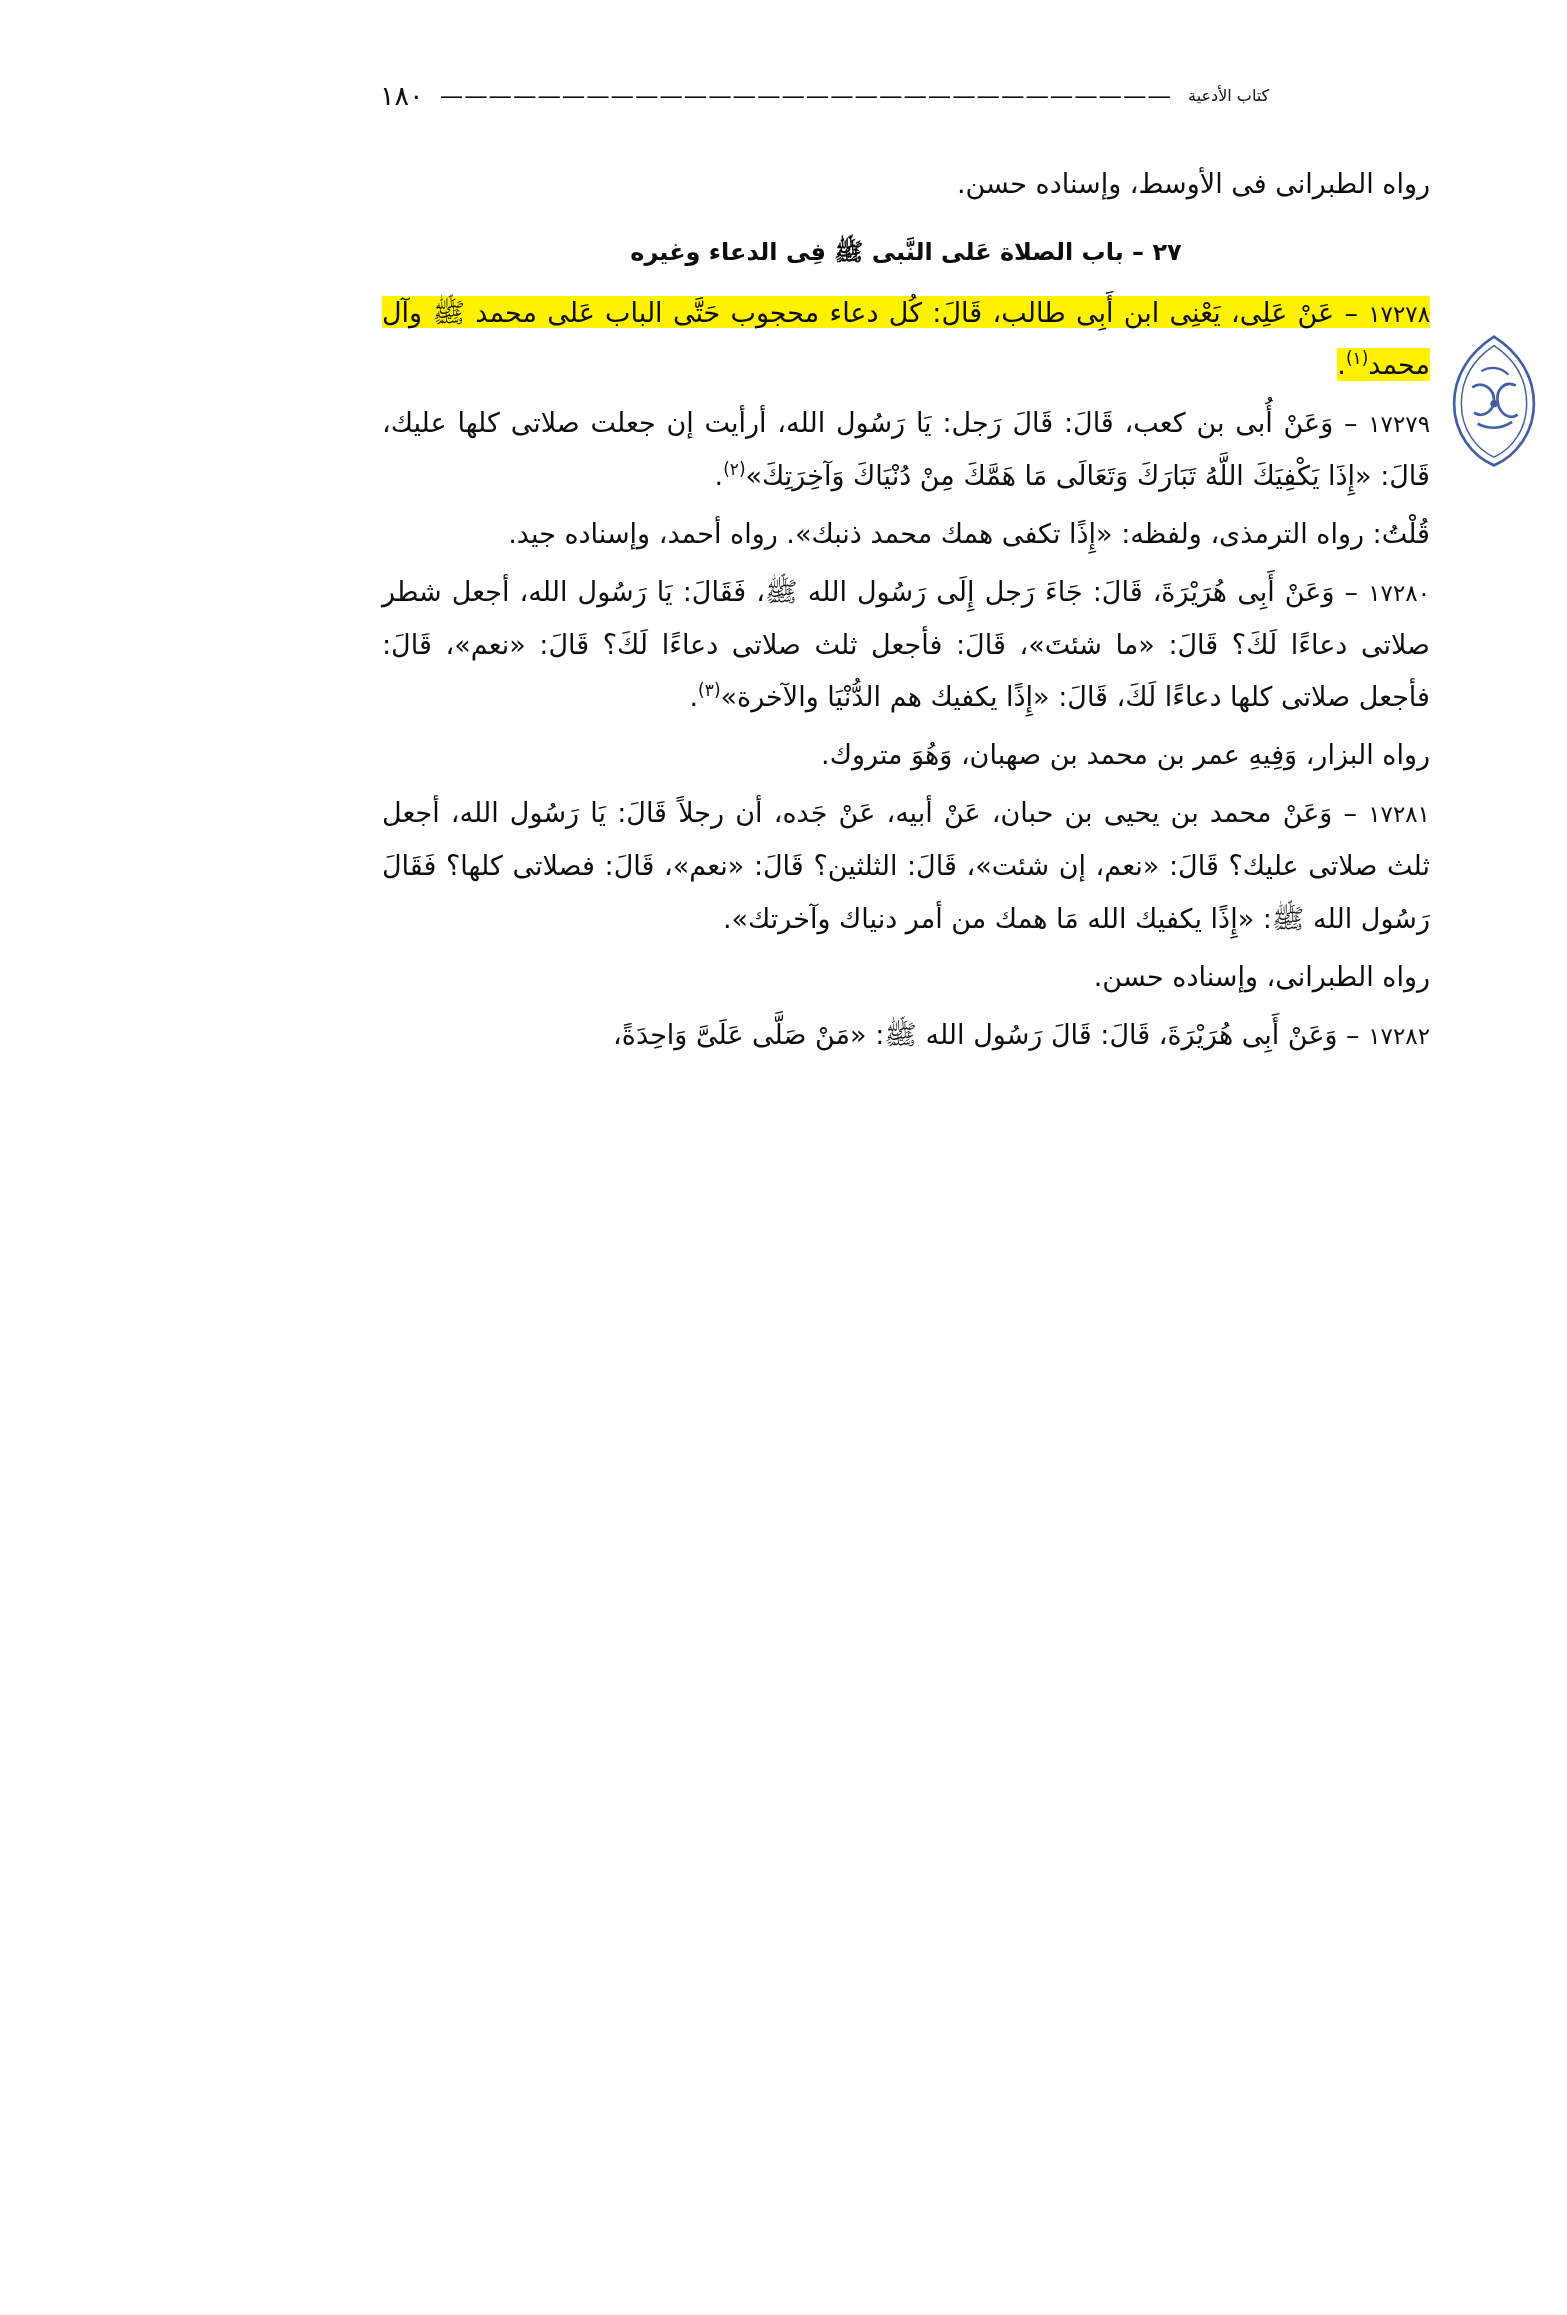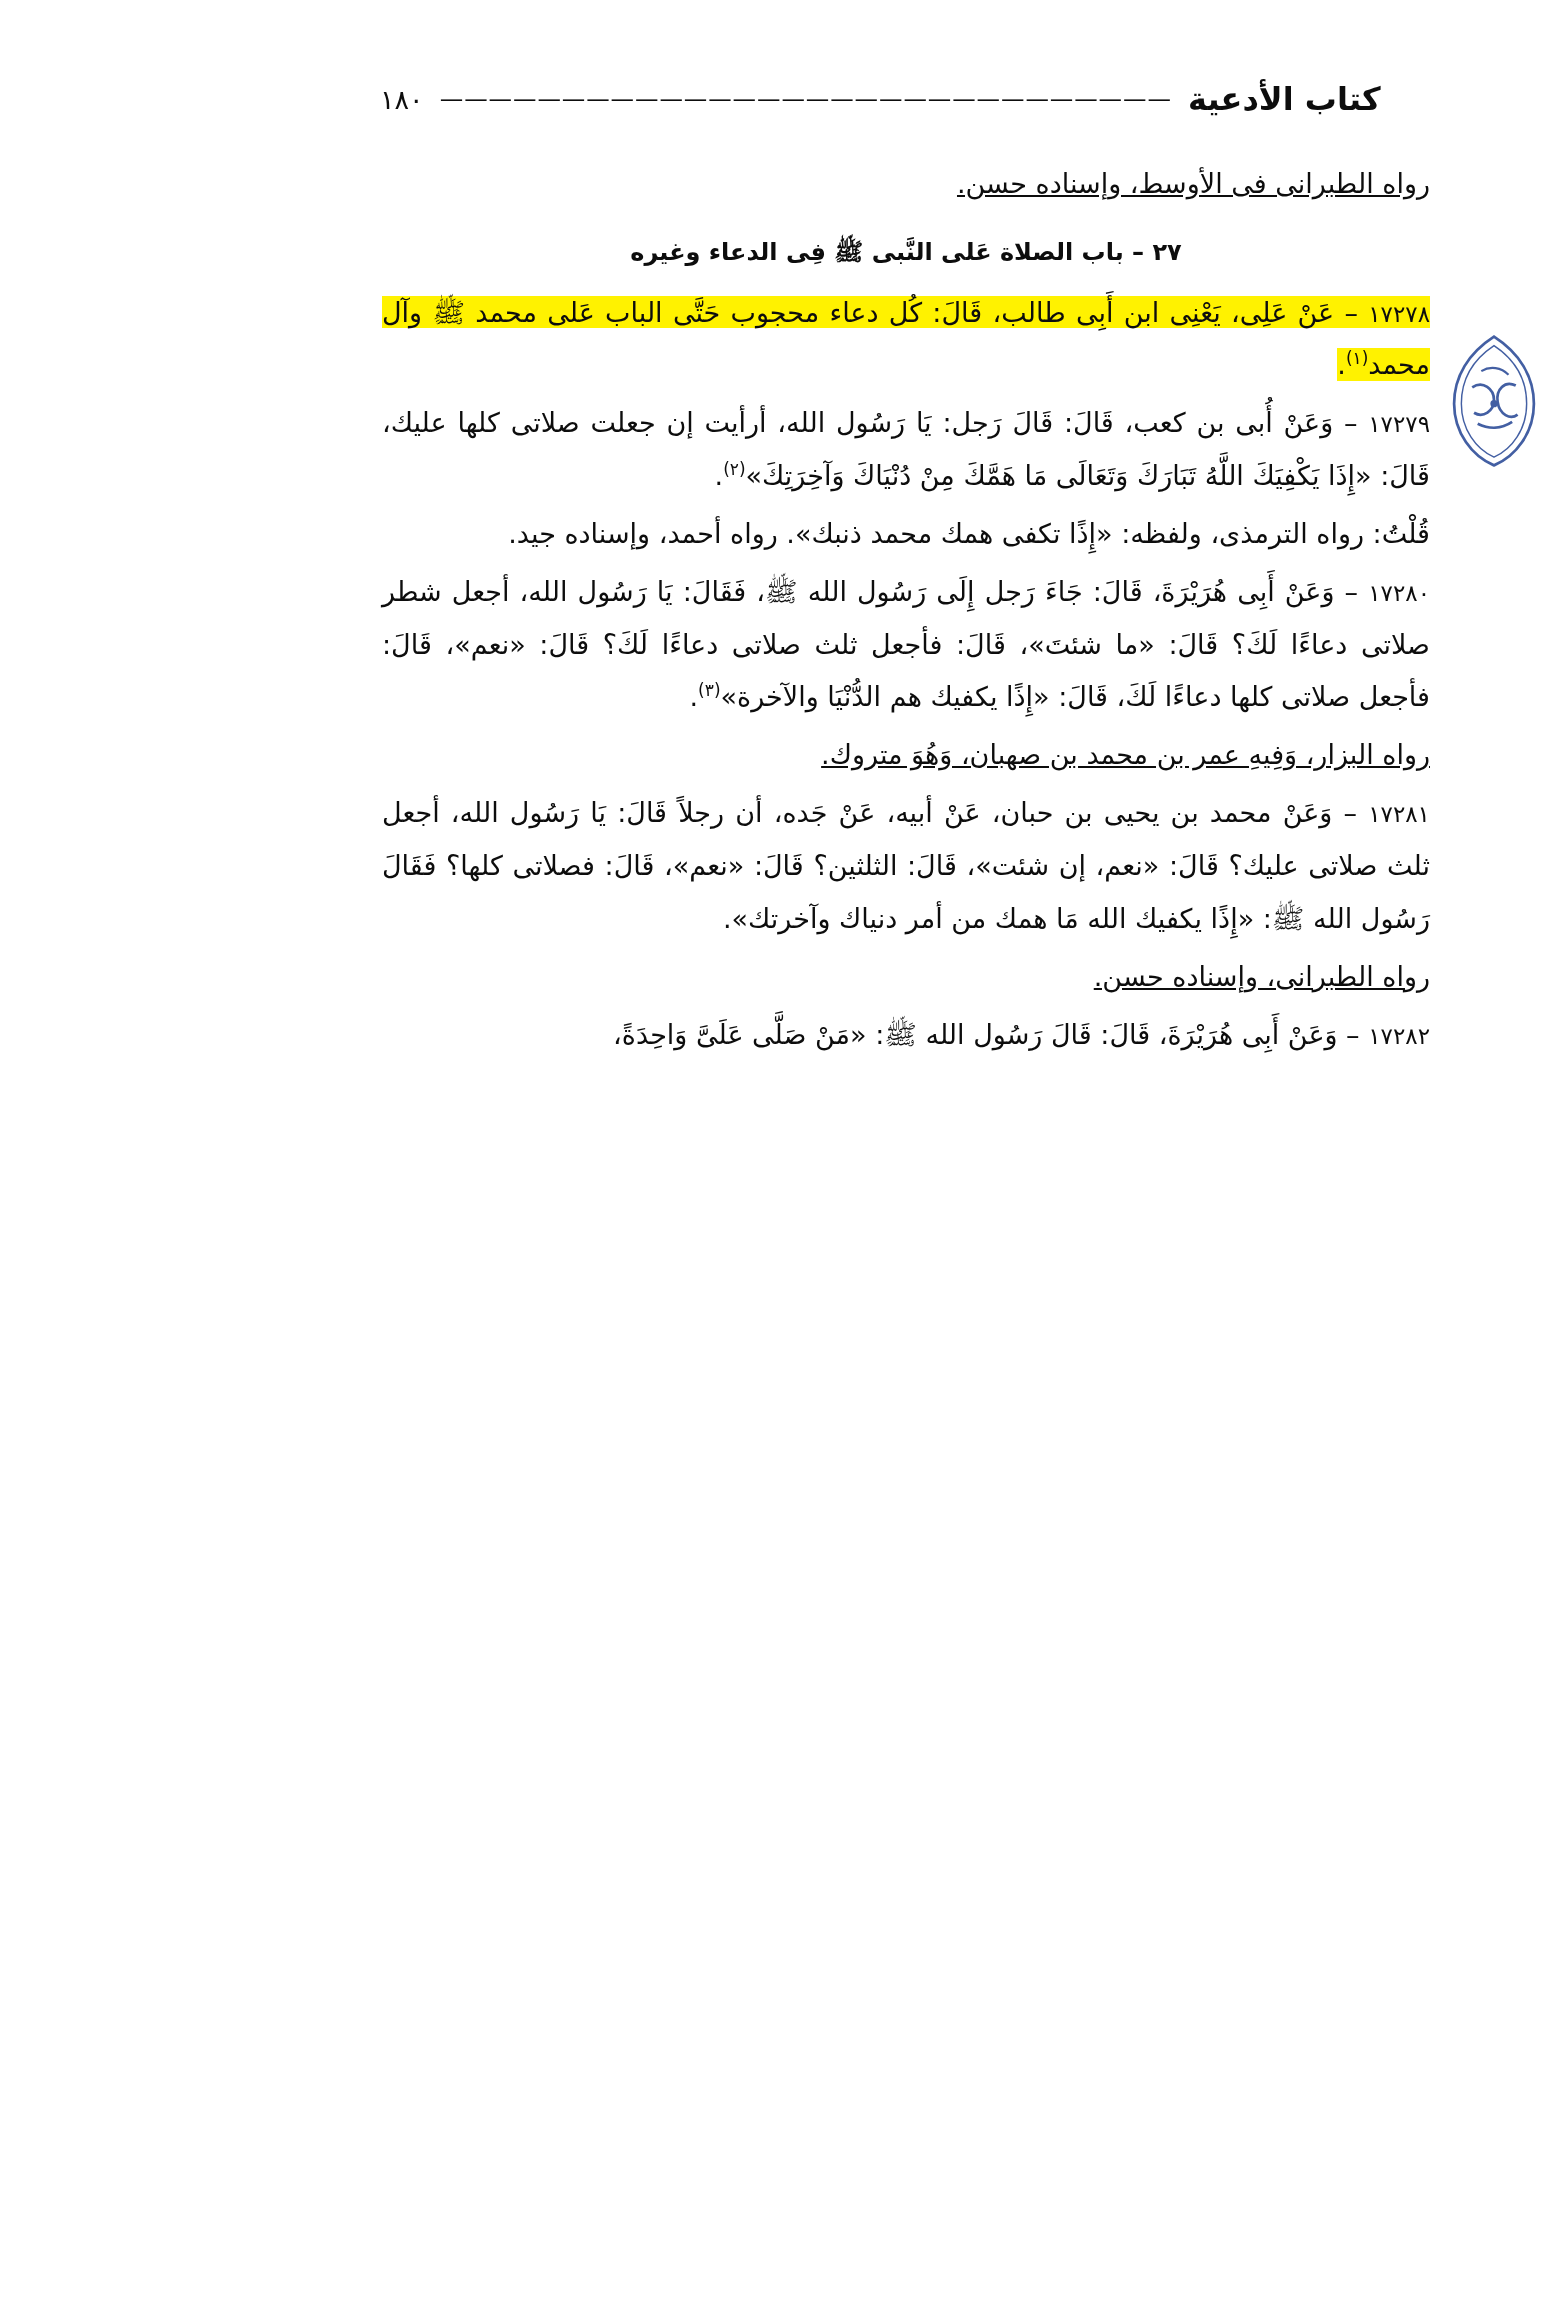--- a/index.html
+++ b/index.html
@@ -46,42 +46,41 @@
   .header .dashes {
     flex: 0 0 auto;
     white-space: nowrap;
     font-size: 23.5px;
     letter-spacing: 0.9px;
     overflow: hidden;
     max-width: 986px;
     direction: ltr;
   }
   .header .book-title {
-    font-size: 32px;
+    font-size: 16px;
     white-space: nowrap;
-    font-weight: bold;
   }
 
   
   .content {
     position: absolute;
     top: 158px;
     left: 138px;
     right: 138px;
     direction: rtl;
     text-align: justify;
     text-justify: inter-word;
   }
   p.para {
     margin: 0 0 5.4px 0;
     font-size: 27px;
     line-height: 1.95;
     text-align: justify;
   }
-  .ctr { text-align: center; text-decoration: underline; }
+  .ctr { text-align: center; }
 
   .chapter-title {
     font-size: 24px;
     font-weight: bold;
     text-align: center;
     margin: 20px 0 12.7px 0;
     line-height: 1.8;
   }
 
   .hl {

